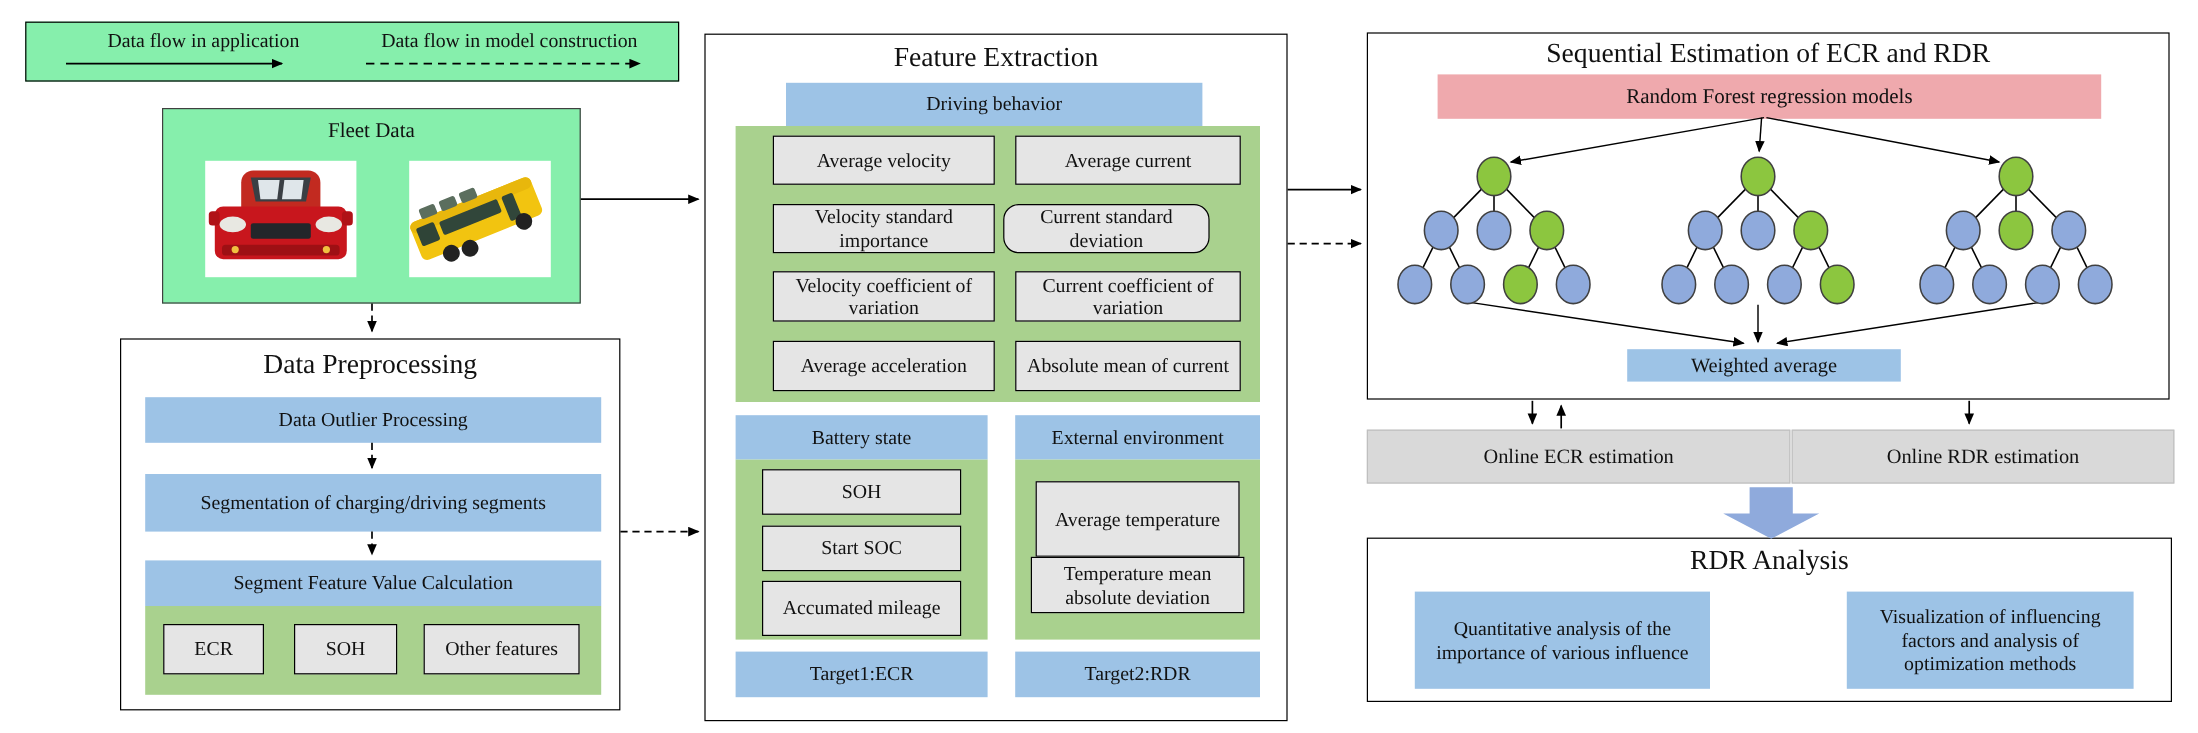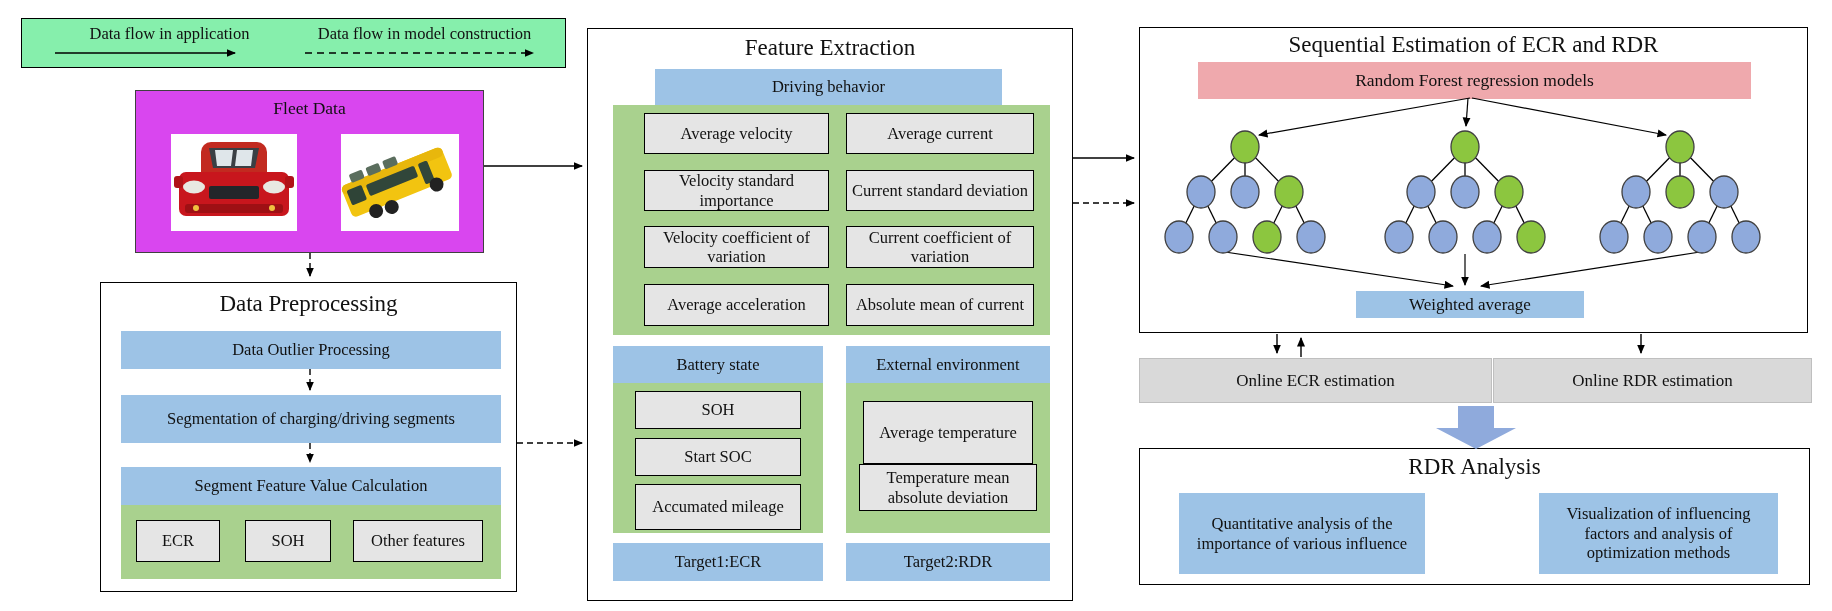--- a/index.html
+++ b/index.html
@@ -12,21 +12,21 @@
   .outline{background:#fff;border:1.6px solid #000;}
   .title{font-size:23px;line-height:1.1;}
   .lbl{font-size:16.5px;line-height:1.18;}
   .blue{background:#9DC3E6;}
   .green{background:#A9D18E;}
   .orange{background:#e5e5e5;border:1.6px solid #000;}
   .grayb{background:#D9D9D9;border:1px solid #BFBFBF;}
   .pink{background:#EFA9AD;}
   #overlay{position:absolute;left:0;top:0;pointer-events:none;z-index:6;}
   .legend{background:#86efac;border:1.6px solid #000;}
-  .fleet{background:#d946ef;border:1.2px solid #404040;}
+  .fleet{background:#86efac;border:1.2px solid #404040;}
   .imgbox{background:#fff;}
 </style>
 </head>
 <body>
 
 <div class="canvas">
 
   <div class="abs legend" style="left:21px;top:18px;width:545px;height:50px;">
     <div class="abs lbl" style="left:35px;top:5px;width:225px;text-align:center;">Data flow in application</div>
     <div class="abs lbl" style="left:265px;top:5px;width:275px;text-align:center;">Data flow in model construction</div>
@@ -83,21 +83,21 @@
   </div>
 
   <div class="abs outline" style="left:587px;top:28px;width:486px;height:573px;">
     <div class="abs title" style="left:0;top:6px;width:100%;text-align:center;">Feature Extraction</div>
 
     <div class="abs blue center lbl" style="left:25px;top:40px;width:347px;height:36px;margin-left:42px;">Driving behavior</div>
     <div class="abs green" style="left:25px;top:76px;width:437px;height:230px;">
       <div class="abs orange center lbl" style="left:31px;top:8px;width:185px;height:41px;">Average velocity</div>
       <div class="abs orange center lbl" style="left:233px;top:8px;width:188px;height:41px;">Average current</div>
       <div class="abs orange center lbl" style="left:31px;top:65px;width:185px;height:41px;">Velocity standard importance</div>
-      <div class="abs orange center lbl" style="left:233px;top:65px;width:188px;height:41px;">Current standard deviation</div>
+      <div class="abs orange center lbl" style="left:223px;top:65px;width:172px;height:41px;border-radius:13px;">Current standard deviation</div>
       <div class="abs orange center lbl" style="left:31px;top:121px;width:185px;height:42px;">Velocity coefficient of variation</div>
       <div class="abs orange center lbl" style="left:233px;top:121px;width:188px;height:42px;">Current coefficient of variation</div>
       <div class="abs orange center lbl" style="left:233px;top:179px;width:188px;height:42px;">Absolute mean of current</div>
       <div class="abs orange center lbl" style="left:31px;top:179px;width:185px;height:42px;">Average acceleration</div>
     </div>
 
     <div class="abs blue center lbl" style="left:25px;top:317px;width:210px;height:37px;">Battery state</div>
     <div class="abs green" style="left:25px;top:354px;width:210px;height:150px;">
       <div class="abs orange center lbl" style="left:22px;top:8px;width:166px;height:38px;">SOH</div>
       <div class="abs orange center lbl" style="left:22px;top:55px;width:166px;height:38px;">Start SOC</div>

